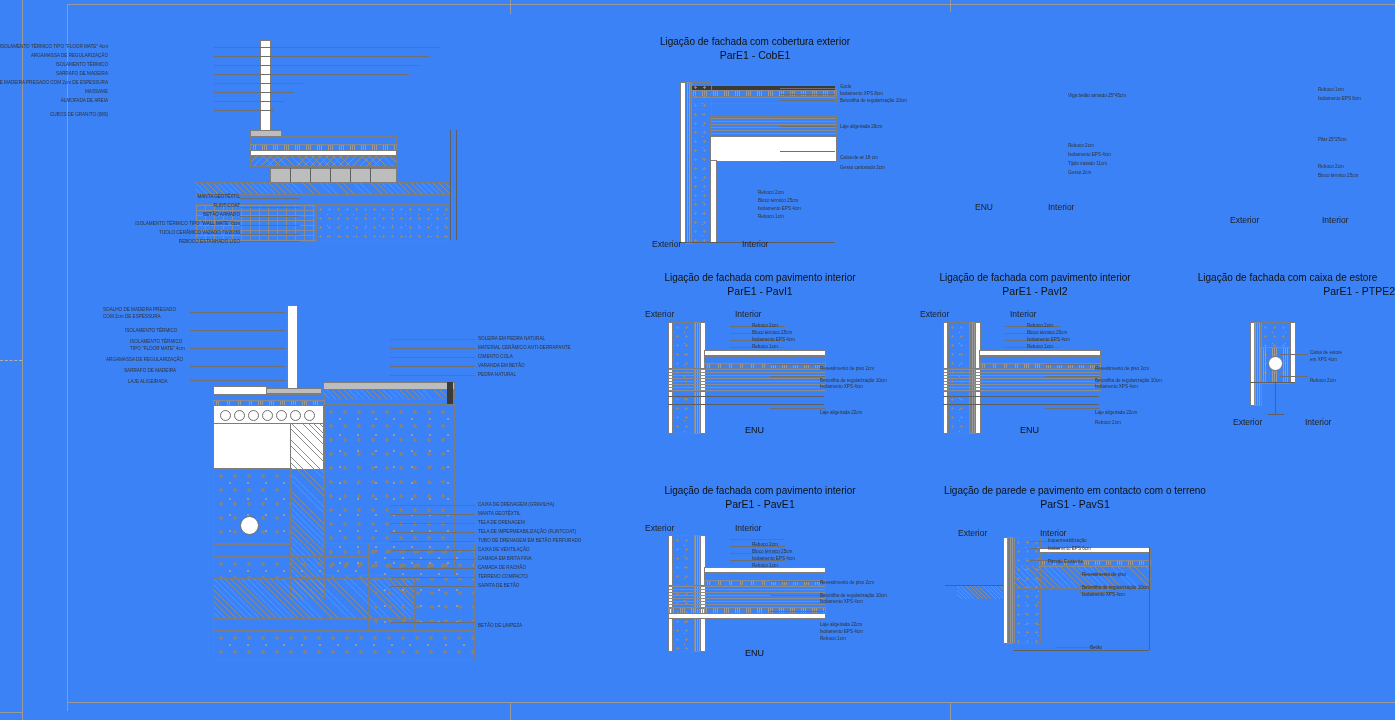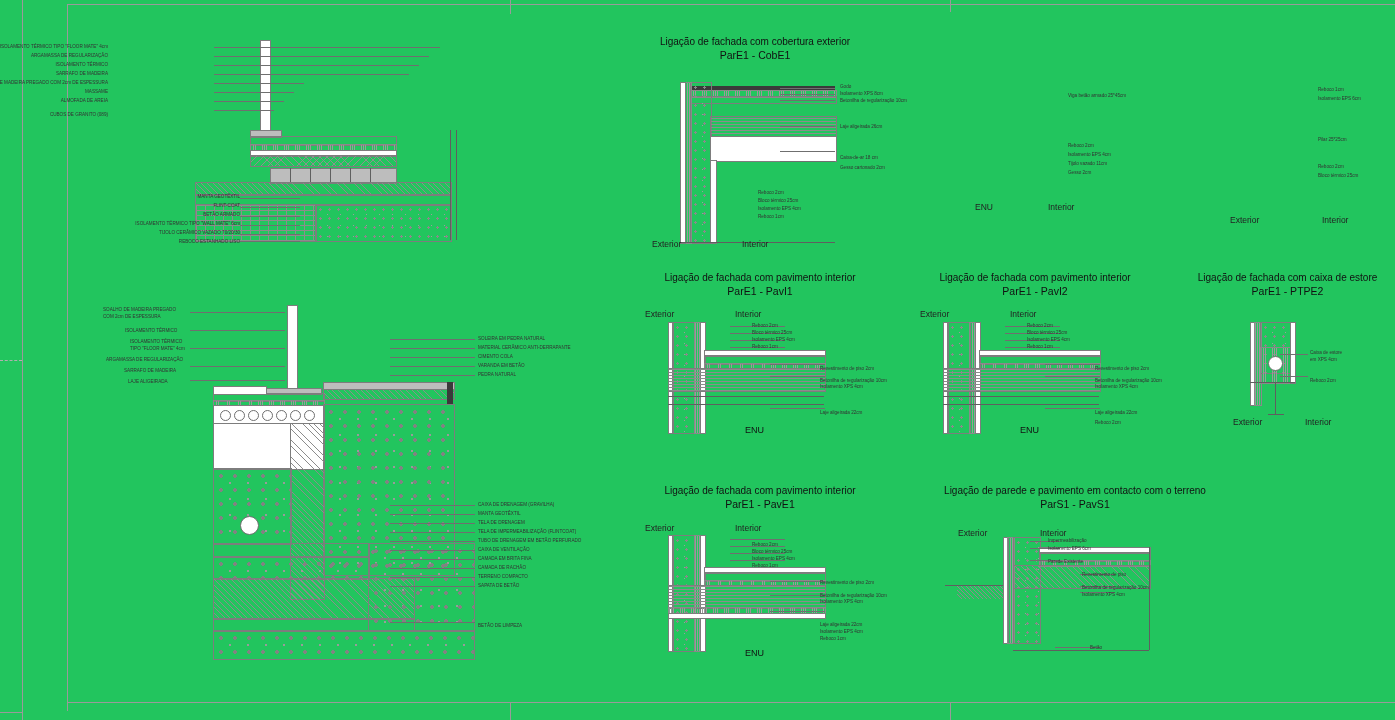--- a/index.html
+++ b/index.html
@@ -1,18 +1,18 @@
 <!DOCTYPE html>
 <html><head>
 <meta charset="utf-8">
 <style>
   html,body{margin:0;padding:0;background:#ffffff;}
   body{width:1395px;height:720px;position:relative;overflow:hidden;
        font-family:"Liberation Sans",sans-serif;color:#1a1a1a;}
-  .sheet{position:absolute;inset:0;background:#22c55e;}
+  .sheet{position:absolute;inset:0;background:#3b82f6;}
 
   
   .frame-line{position:absolute;background:#9a9a9a;}
   .frame-line.v{width:1px;}
   .frame-line.h{height:1px;}
   .frame-dash{position:absolute;border-top:1px dashed #b0b0b0;}
 
   
   .detail{position:absolute;}
   .d-title{font-size:10px;text-align:center;color:#111;white-space:nowrap;}
@@ -351,21 +351,21 @@
   <div class="note" style="left:1095px;top:378px;">Betonilha de regularização 10cm</div>
   <div class="note" style="left:1095px;top:384px;">Isolamento XPS 4cm</div>
   <div class="note" style="left:1095px;top:410px;">Laje aligeirada 22cm</div>
   <div class="note" style="left:1095px;top:420px;">Reboco 2cm</div>
   <div class="side-lbl" style="left:920px;top:309px;">Exterior</div>
   <div class="side-lbl" style="left:1010px;top:309px;">Interior</div>
   <div class="enu" style="left:1020px;top:425px;">ENU</div>
 
   <div class="detail" style="left:1180px;top:272px;width:215px;height:160px;">
     <div class="d-title" style="width:215px;">Ligação de fachada com caixa de estore</div>
-    <div class="d-code" style="width:215px;">ParE1 - PTPE2</div>
+    <div class="d-code" style="width:215px;text-align:right;">ParE1 - PTPE2</div>
 
     <div class="plain" style="position:absolute;left:70px;top:50px;width:4px;height:82px;"></div>
     <div class="hatch-ins" style="position:absolute;left:74px;top:50px;width:6px;height:82px;"></div>
     <div class="hatch-stone" style="position:absolute;left:80px;top:50px;width:30px;height:50px;"></div>
     <div class="hatch-ins" style="position:absolute;left:80px;top:75px;width:30px;height:35px;"></div>
     <div class="circle" style="left:88px;top:84px;width:13px;height:13px;"></div>
     <div class="plain" style="position:absolute;left:110px;top:50px;width:4px;height:60px;"></div>
     <div class="line linev" style="left:95px;top:110px;height:32px;"></div>
     <div class="line lineh" style="left:88px;top:142px;width:16px;"></div>
     <div class="line lineh" style="left:70px;top:110px;width:45px;"></div>

